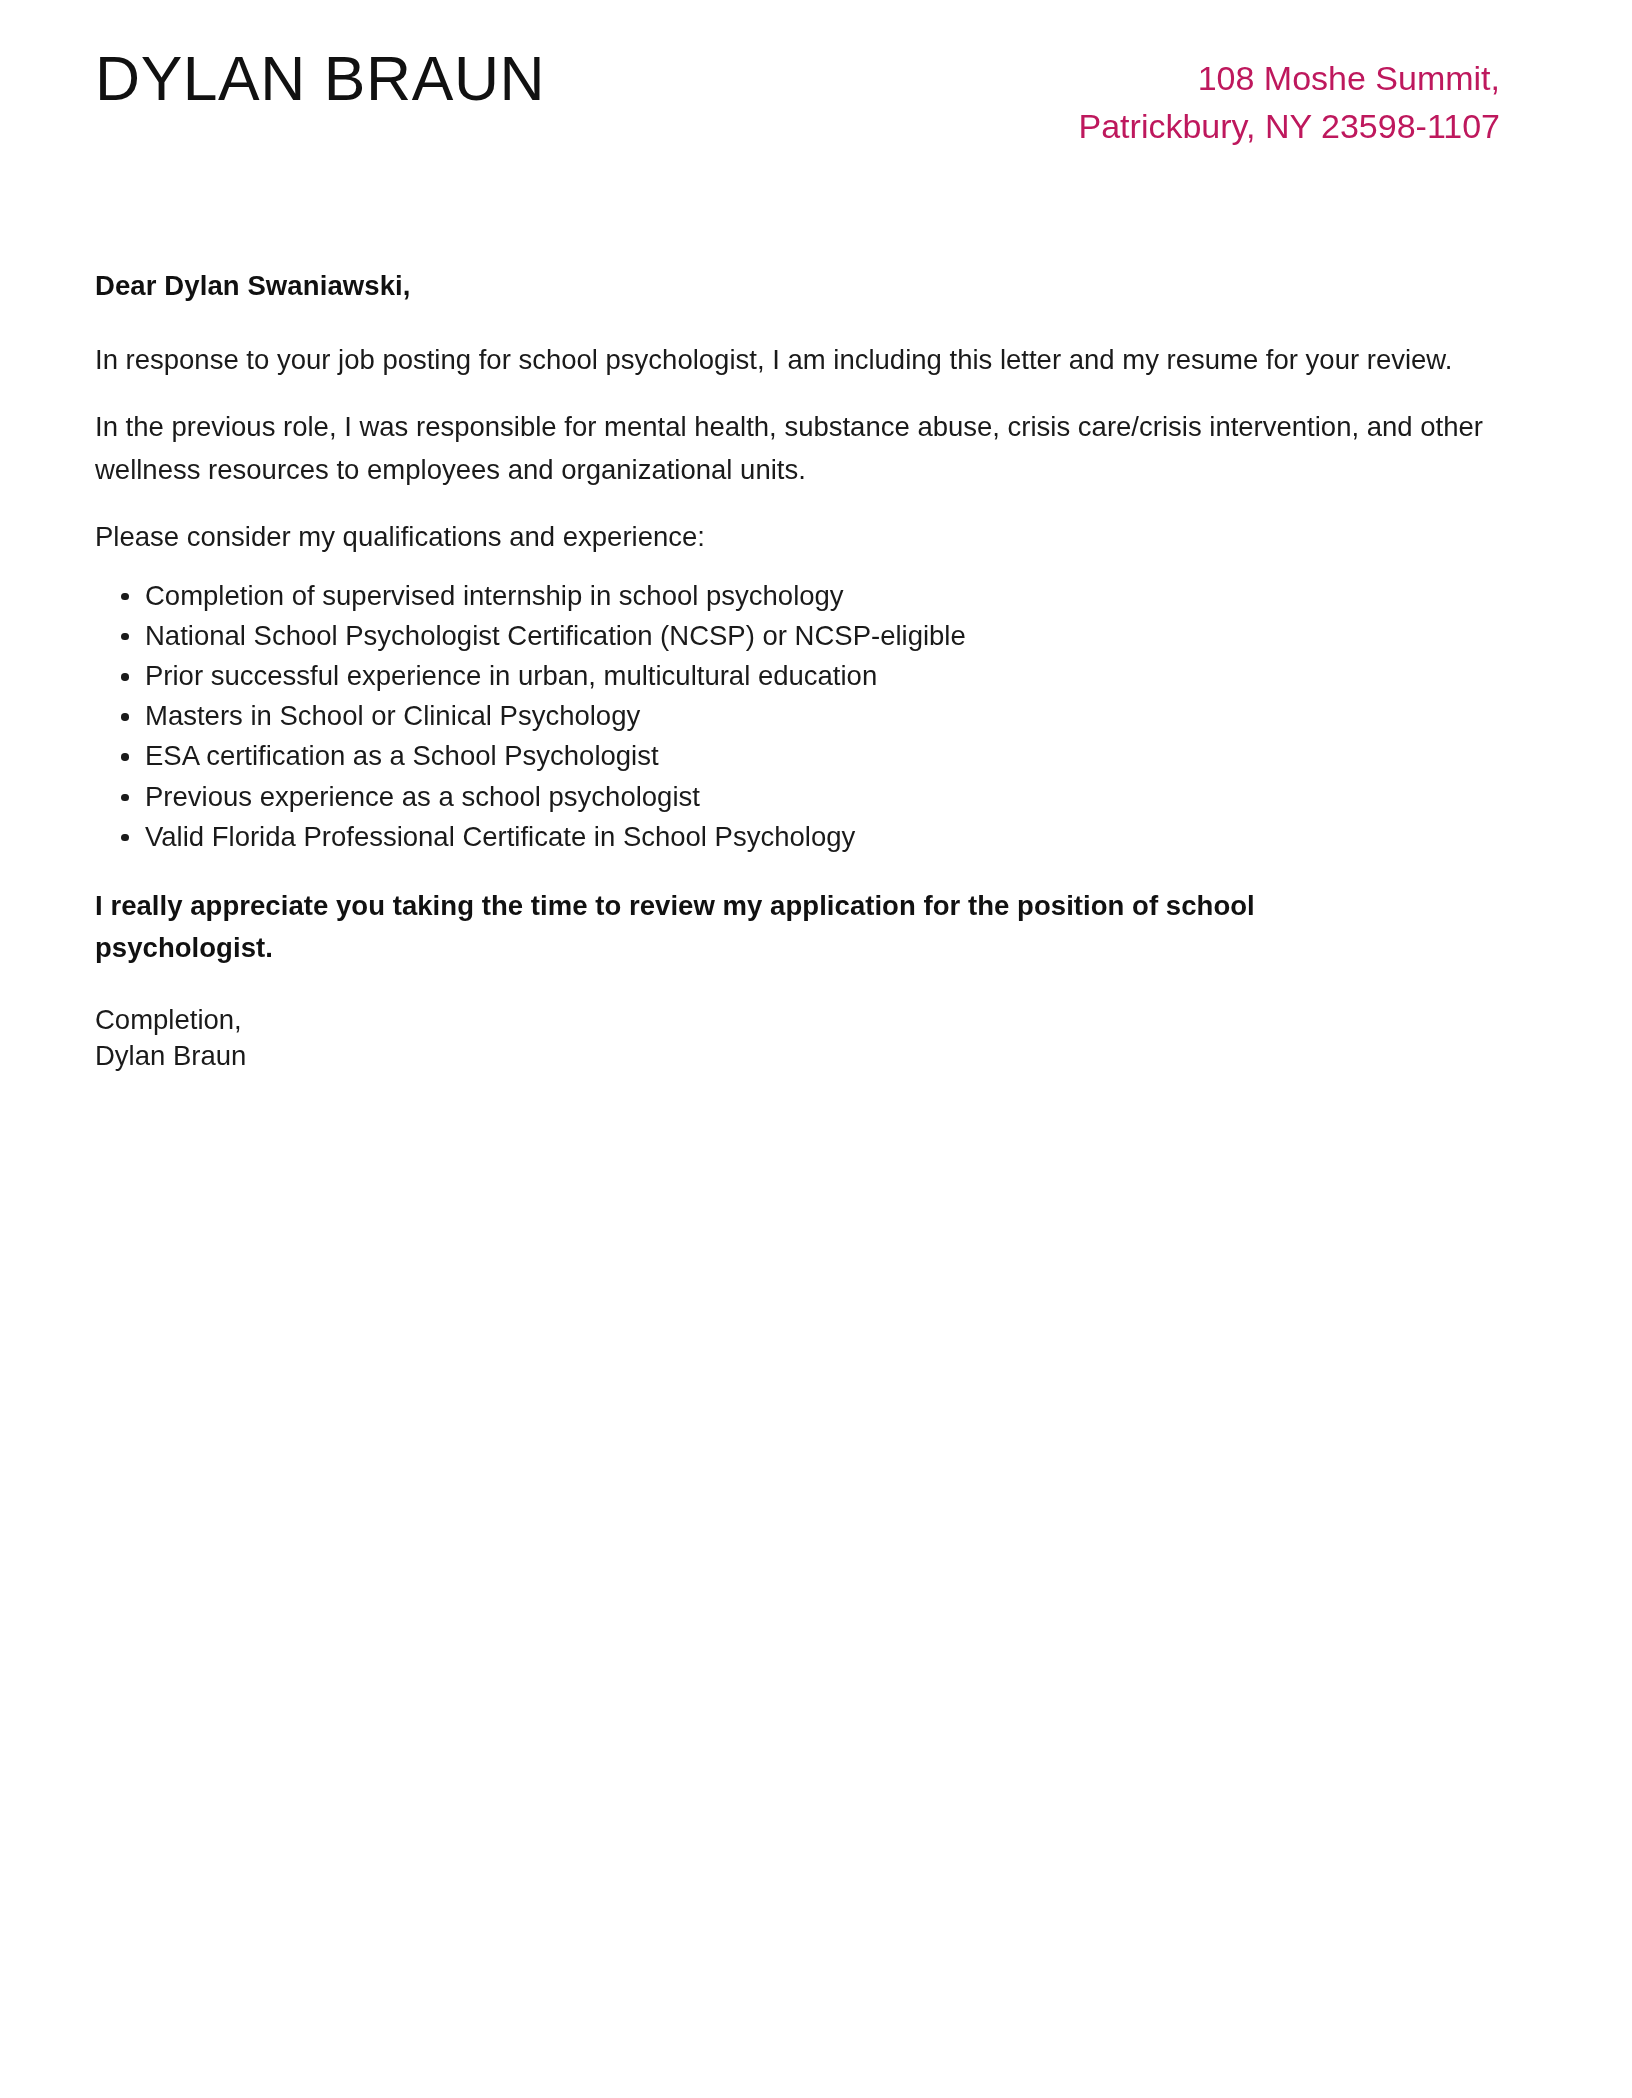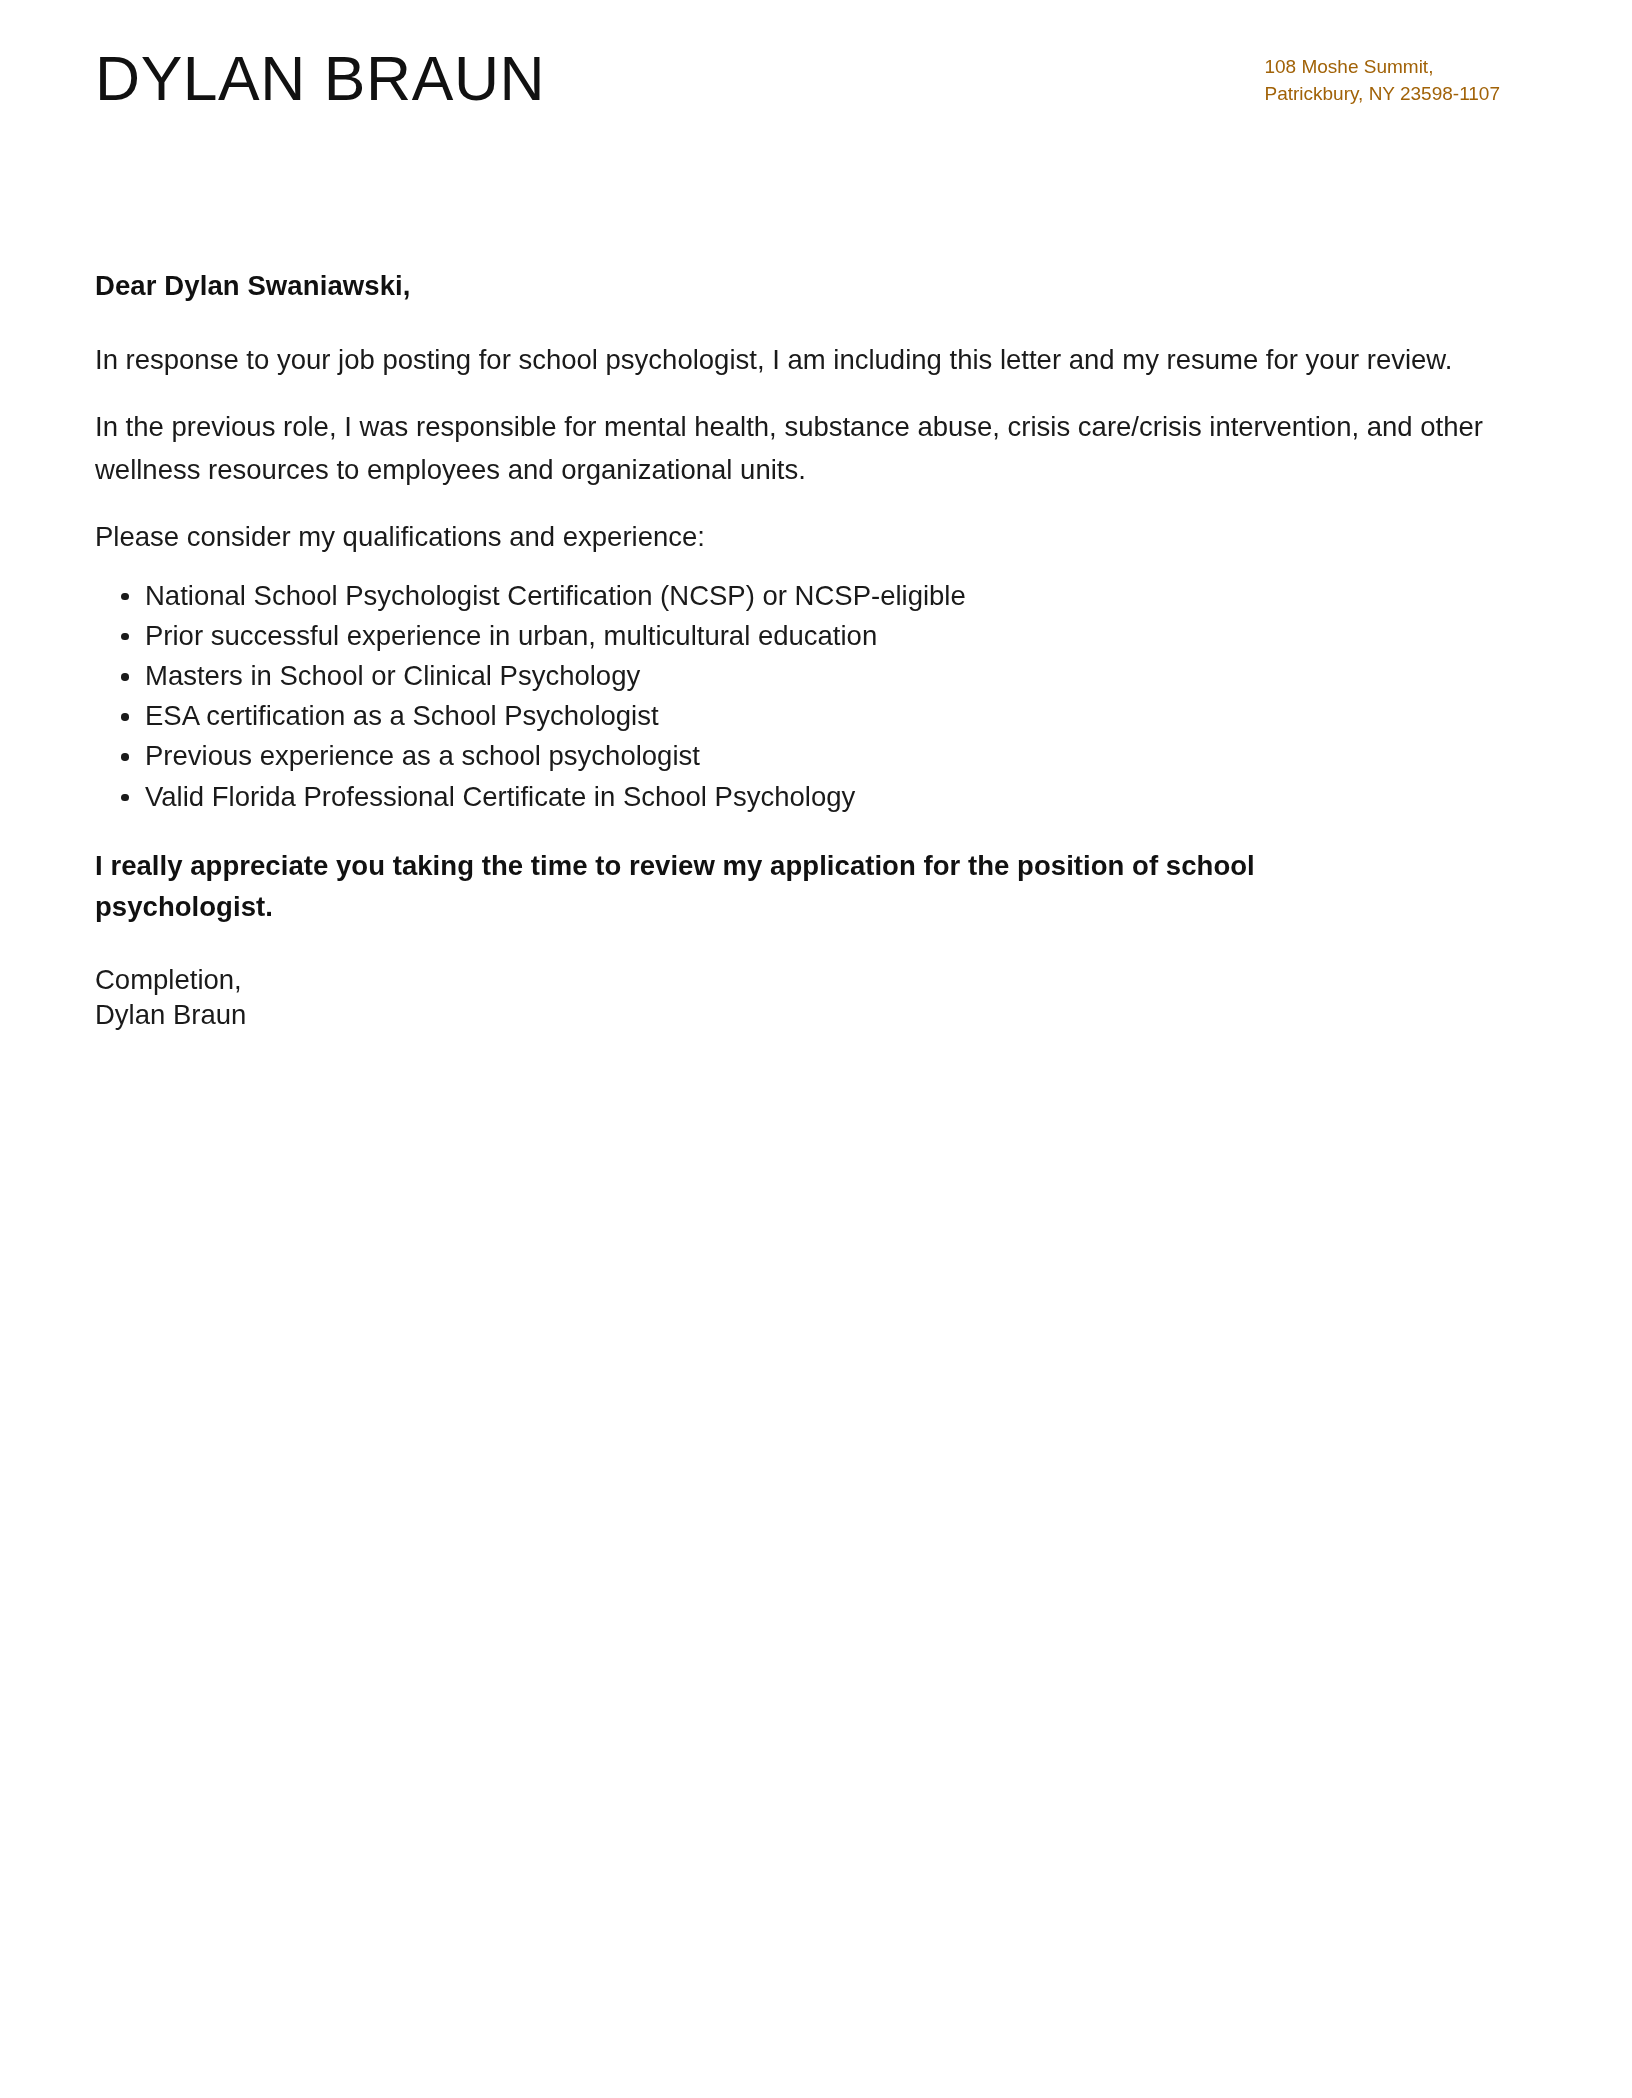--- a/index.html
+++ b/index.html
@@ -40,24 +40,25 @@
     letter-spacing: 0.6px;
     line-height: 1.08;
     color: #111111;
     white-space: nowrap;
     margin: 0;
     padding: 0;
     transform: scaleX(0.99);
     transform-origin: left top;
   }
   .address-block {
-    font-size: 19px;
+    text-align: right;
+    font-size: 34px;
     font-weight: 400;
     line-height: 1.42;
-    color: #a16207;
+    color: #be185d;
     padding-top: 10px;
     white-space: nowrap;
   }
   .address-line { display: block; }
 
   
   .letter-body {
     position: absolute;
     left: 95px;
     top: 265px;
@@ -141,20 +142,21 @@
 
     <p class="salutation">Dear Dylan Swaniawski,</p>
 
     <p class="para">In response to your job posting for school psychologist, I am including this letter and my resume for your review.</p>
 
     <p class="para">In the previous role, I was responsible for mental health, substance abuse, crisis care/crisis intervention, and other wellness resources to employees and organizational units.</p>
 
     <p class="para lead-in">Please consider my qualifications and experience:</p>
 
     <ul class="bullet-list">
+      <li>Completion of supervised internship in school psychology</li>
       <li>National School Psychologist Certification (NCSP) or NCSP-eligible</li>
       <li>Prior successful experience in urban, multicultural education</li>
       <li>Masters in School or Clinical Psychology</li>
       <li>ESA certification as a School Psychologist</li>
       <li>Previous experience as a school psychologist</li>
       <li>Valid Florida Professional Certificate in School Psychology</li>
     </ul>
 
     <p class="closing-statement">I really appreciate you taking the time to review my application for the position of school psychologist.</p>
 

